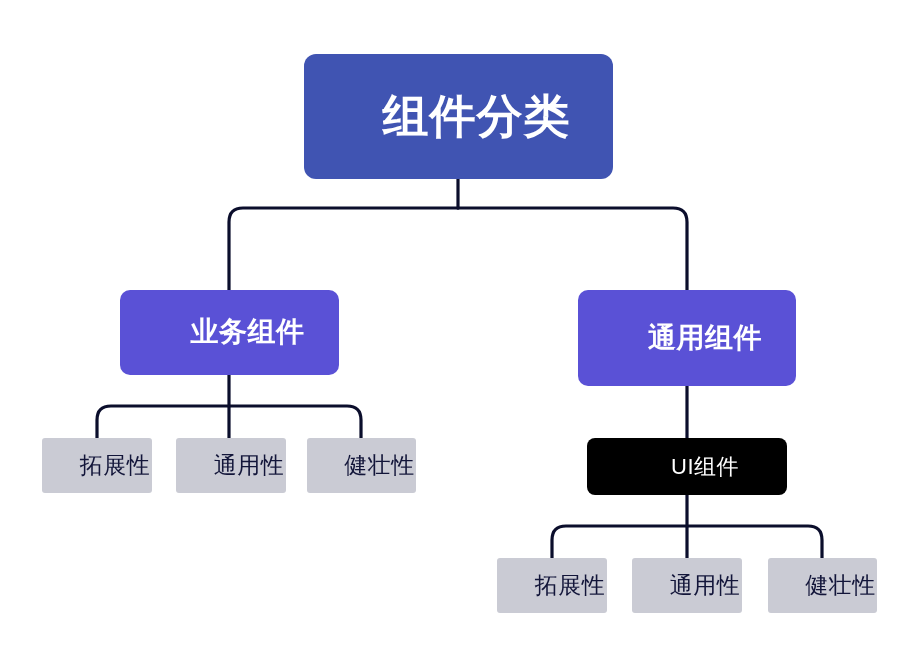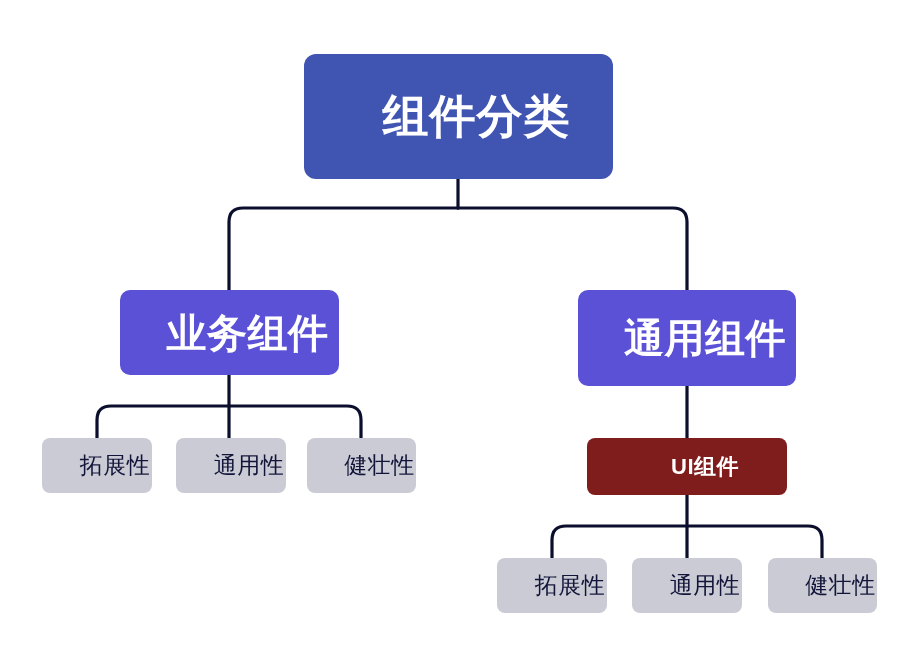--- a/index.html
+++ b/index.html
@@ -43,36 +43,36 @@
     color: #ffffff;
     border-radius: 12px;
     font-size: 46px;
     font-weight: 700;
     letter-spacing: 1px;
   }
   .node-branch {
     background: #5a51d6;
     color: #ffffff;
     border-radius: 10px;
-    font-size: 40px;
+    font-size: 28px;
     font-weight: 700;
     letter-spacing: 0.5px;
   }
   .node-sub {
-    background: #7f1d1d;
+    background: #000000;
     color: #ffffff;
     border-radius: 8px;
     font-size: 22px;
-    font-weight: 700;
+    font-weight: 400;
     letter-spacing: 0.5px;
   }
   .node-leaf {
     background: #cacbd4;
     color: #121539;
-    border-radius: 8px;
+    border-radius: 3px;
     font-size: 23px;
     font-weight: 400;
     letter-spacing: 0.5px;
   }
 </style>
 </head>
 <body>
 
 <div id="diagram-canvas">
 

